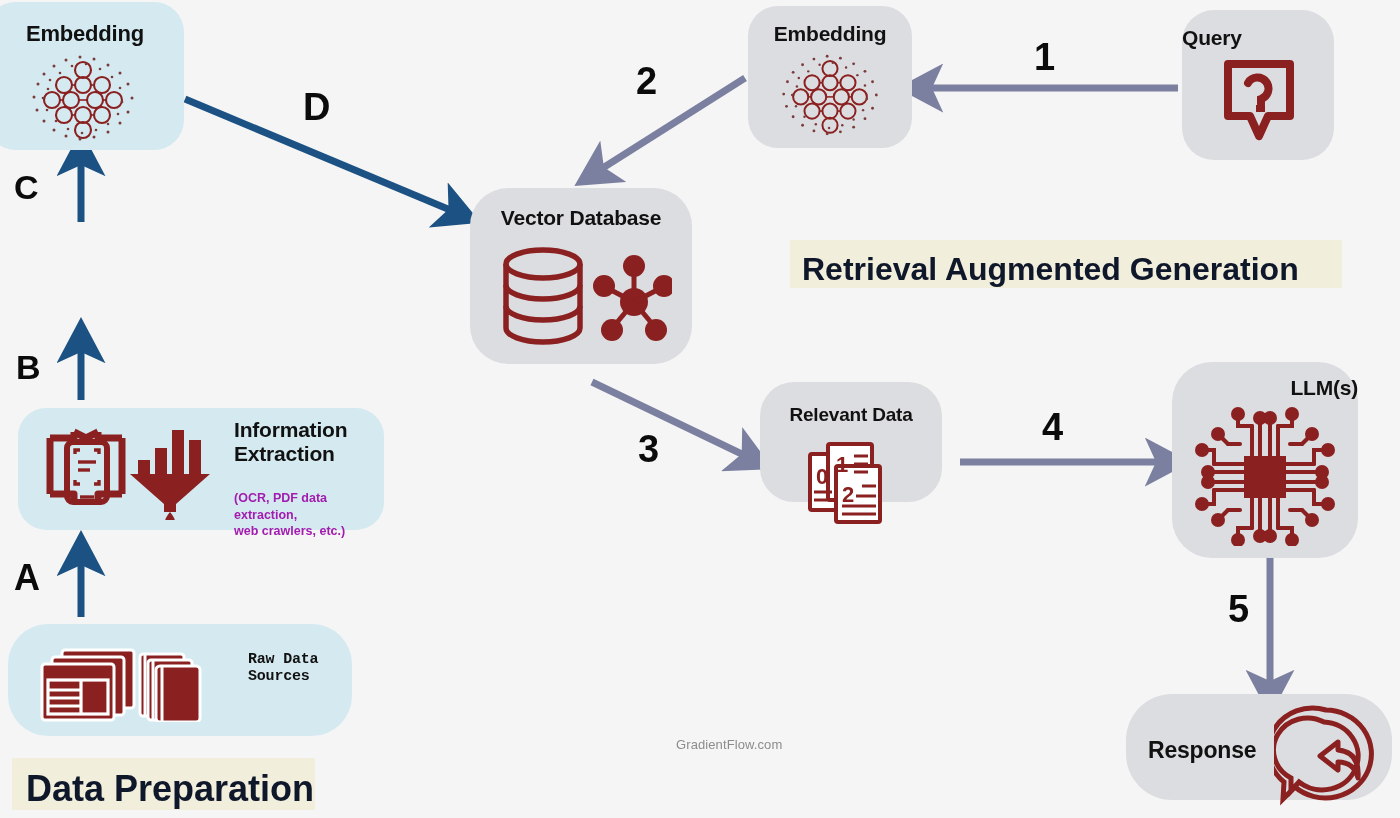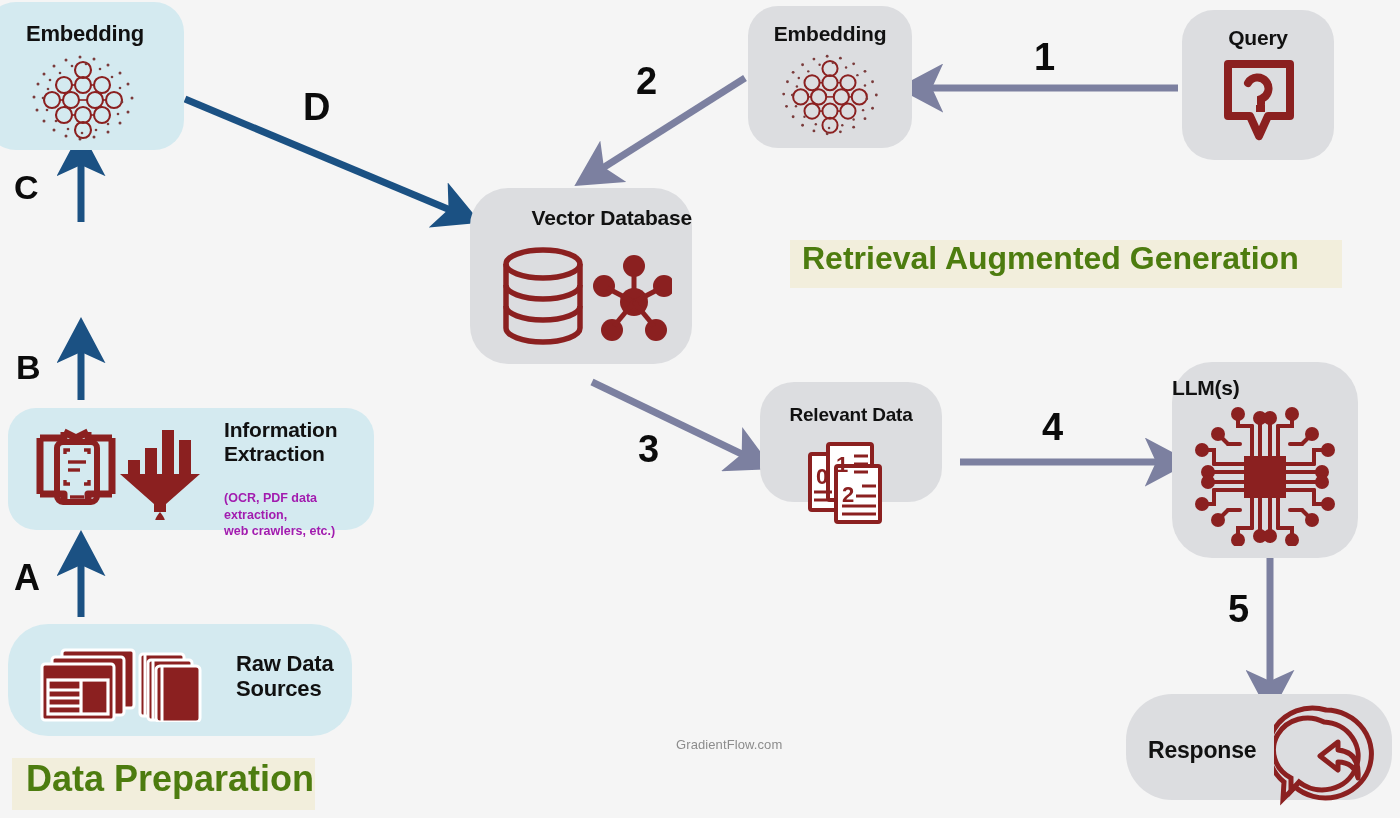--- a/index.html
+++ b/index.html
@@ -46,24 +46,24 @@
     color: #a21caf;
     font-size: 12.5px;
     line-height: 1.32;
     white-space: pre-line;
   }
 
   
   .banner {
     position: absolute;
     background: #f2eedc;
-    color: #4d7c0f;
+    color: #0f172a;
     font-weight: bold;
     display: flex;
-    align-items: flex-start;
+    align-items: flex-end;
   }
 
   
   .step {
     position: absolute;
     font-weight: bold;
     color: #0b0b0b;
     line-height: 1;
   }
 
@@ -197,21 +197,21 @@
         <circle cx="54" cy="79" r="1.3"></circle>
           <circle cx="40" cy="75" r="1.3"></circle>
           <circle cx="28" cy="67" r="1.3"></circle>
         <circle cx="19" cy="56" r="1.3"></circle>
           <circle cx="15" cy="44" r="1.3"></circle>
       </g>
     </svg>
   </div>
 
 
-  <div class="node node-blue" style="left:8px; top:408px; width:366px; height:122px; border-radius:28px;padding-left:42px;">
+  <div class="node node-blue" style="left:18px; top:408px; width:366px; height:122px; border-radius:28px;padding-left:42px;">
     <span class="node-title" style="left:216px; top:10px; font-size:21px;">Information
 Extraction</span>
     <span class="node-sub" style="left:216px; top:82px;">(OCR, PDF data extraction,
 web crawlers, etc.)</span>
     <svg class="icon-wrap" style="left:16px; top:10px;" width="190" height="102" viewBox="0 0 190 102">
       <g fill="none" stroke="#8b2020" stroke-width="7" stroke-linejoin="round">
         <path d="M16,20 L16,76"></path>
         <path d="M16,20 L40,20 L40,14"></path>
         <path d="M16,76 L40,76 L40,82"></path>
         <path d="M88,20 L88,76"></path>
@@ -234,21 +234,21 @@
         <rect x="121" y="30" width="12" height="28"></rect>
         <rect x="138" y="12" width="12" height="46"></rect>
         <rect x="155" y="22" width="12" height="36"></rect>
         <path d="M96,56 L176,56 L142,86 L142,94 L130,94 L130,86 Z"></path>
         <path d="M136,94 q10,12 0,14 q-10,-2 0,-14 z"></path>
       </g>
     </svg>
   </div>
 
   <div class="node node-blue" style="left:8px; top:624px; width:344px; height:112px; border-radius:40px;">
-    <span class="node-title" style="left:228px; top:28px; font-size:22px;">Raw Data
+    <span class="node-title" style="left:240px; top:28px; font-size:15px;font-family:Liberation Mono, monospace;">Raw Data
 Sources</span>
     <svg class="icon-wrap" style="left:20px; top:18px;" width="190" height="80" viewBox="0 0 190 80">
       <g fill="#8b2020" stroke="#ffffff" stroke-width="3">
         <rect x="34" y="8" width="72" height="58" rx="3"></rect>
         <rect x="24" y="15" width="72" height="58" rx="3"></rect>
         <rect x="14" y="22" width="72" height="56" rx="3"></rect>
       </g>
       <g fill="none" stroke="#ffffff" stroke-width="3.2">
         <rect x="20" y="38" width="60" height="34"></rect>
         <line x1="20" y1="48" x2="53" y2="48"></line>
@@ -263,21 +263,21 @@
       </g>
       <g stroke="#ffffff" stroke-width="3" fill="none">
         <line x1="117" y1="12" x2="117" y2="74"></line>
         <line x1="125" y1="18" x2="125" y2="78"></line>
         <line x1="134" y1="24" x2="134" y2="80"></line>
       </g>
     </svg>
   </div>
 
   <div class="node node-gray" style="left:470px; top:188px; width:222px; height:176px; border-radius:38px;">
-    <span class="node-title" style="left:0; top:18px; width:222px; text-align:right; font-size:21px;">Vector Database</span>
+    <span class="node-title" style="left:0; top:18px; width:222px; text-align:center; font-size:21px;">Vector Database</span>
     <svg class="icon-wrap" style="left:24px; top:56px;" width="178" height="108" viewBox="0 0 178 108">
       <g fill="none" stroke="#8b2020" stroke-width="5.5">
         <ellipse cx="49" cy="20" rx="37" ry="14"></ellipse>
         <path d="M12,20 L12,84"></path>
           <path d="M86,20 L86,84"></path>
         <path d="M12,84 a37,14 0 0 0 74,0"></path>
         <path d="M12,41 a37,14 0 0 0 74,0"></path>
         <path d="M12,62 a37,14 0 0 0 74,0"></path>
       </g>
       <g fill="#8b2020">
@@ -360,21 +360,21 @@
         <circle cx="54" cy="79" r="1.3"></circle>
           <circle cx="40" cy="75" r="1.3"></circle>
           <circle cx="28" cy="67" r="1.3"></circle>
         <circle cx="19" cy="56" r="1.3"></circle>
           <circle cx="15" cy="44" r="1.3"></circle>
       </g>
     </svg>
   </div>
 
   <div class="node node-gray" style="left:1182px; top:10px; width:152px; height:150px; border-radius:32px;">
-    <span class="node-title" style="left:0; top:16px; width:152px; text-align:center; font-size:21px;">Query</span>
+    <span class="node-title" style="left:0; top:16px; width:152px; text-align:left; font-size:21px;">Query</span>
     <svg class="icon-wrap" style="left:38px; top:48px;" width="78" height="86" viewBox="0 0 78 86">
       <path d="M8,6 L70,6 L70,58 L48,58 L39,78 L30,58 L8,58 Z" fill="none" stroke="#8b2020" stroke-width="8" stroke-linejoin="round"></path>
       <path d="M28,25 a11,11 0 1 1 13,16 l0,5" fill="none" stroke="#8b2020" stroke-width="8" stroke-linecap="round"></path>
       <rect x="36" y="47" width="9" height="7" fill="#8b2020"></rect>
     </svg>
   </div>
 
   <div class="node node-gray" style="left:760px; top:382px; width:182px; height:120px; border-radius:34px;">
     <span class="node-title" style="left:0; top:22px; width:182px; text-align:center; font-size:19px;">Relevant Data</span>
     <svg class="icon-wrap" style="left:46px; top:58px;" width="92" height="86" viewBox="0 0 92 86">
@@ -394,21 +394,21 @@
         <line x1="48" y1="32" x2="62" y2="32"></line>
         <line x1="56" y1="46" x2="70" y2="46"></line>
         <line x1="50" y1="56" x2="70" y2="56"></line>
         <line x1="36" y1="66" x2="70" y2="66"></line>
         <line x1="36" y1="74" x2="70" y2="74"></line>
       </g>
     </svg>
   </div>
 
   <div class="node node-gray" style="left:1172px; top:362px; width:186px; height:196px; border-radius:40px;">
-    <span class="node-title" style="left:0; top:14px; width:186px; text-align:left; font-size:21px;">LLM(s)</span>
+    <span class="node-title" style="left:0; top:14px; width:186px; text-align:right; font-size:21px;">LLM(s)</span>
     <svg class="icon-wrap" style="left:22px; top:44px;" width="142" height="140" viewBox="0 0 142 140">
       <rect x="50" y="50" width="42" height="42" fill="#8b2020"></rect>
       <g stroke="#8b2020" stroke-width="4" fill="none" stroke-linecap="round">
         <path d="M58,50 L58,20"></path>
           <path d="M66,50 L66,14"></path>
           <path d="M76,50 L76,14"></path>
           <path d="M84,50 L84,20"></path>
         <path d="M58,92 L58,122"></path>
           <path d="M66,92 L66,128"></path>
           <path d="M76,92 L76,128"></path>

